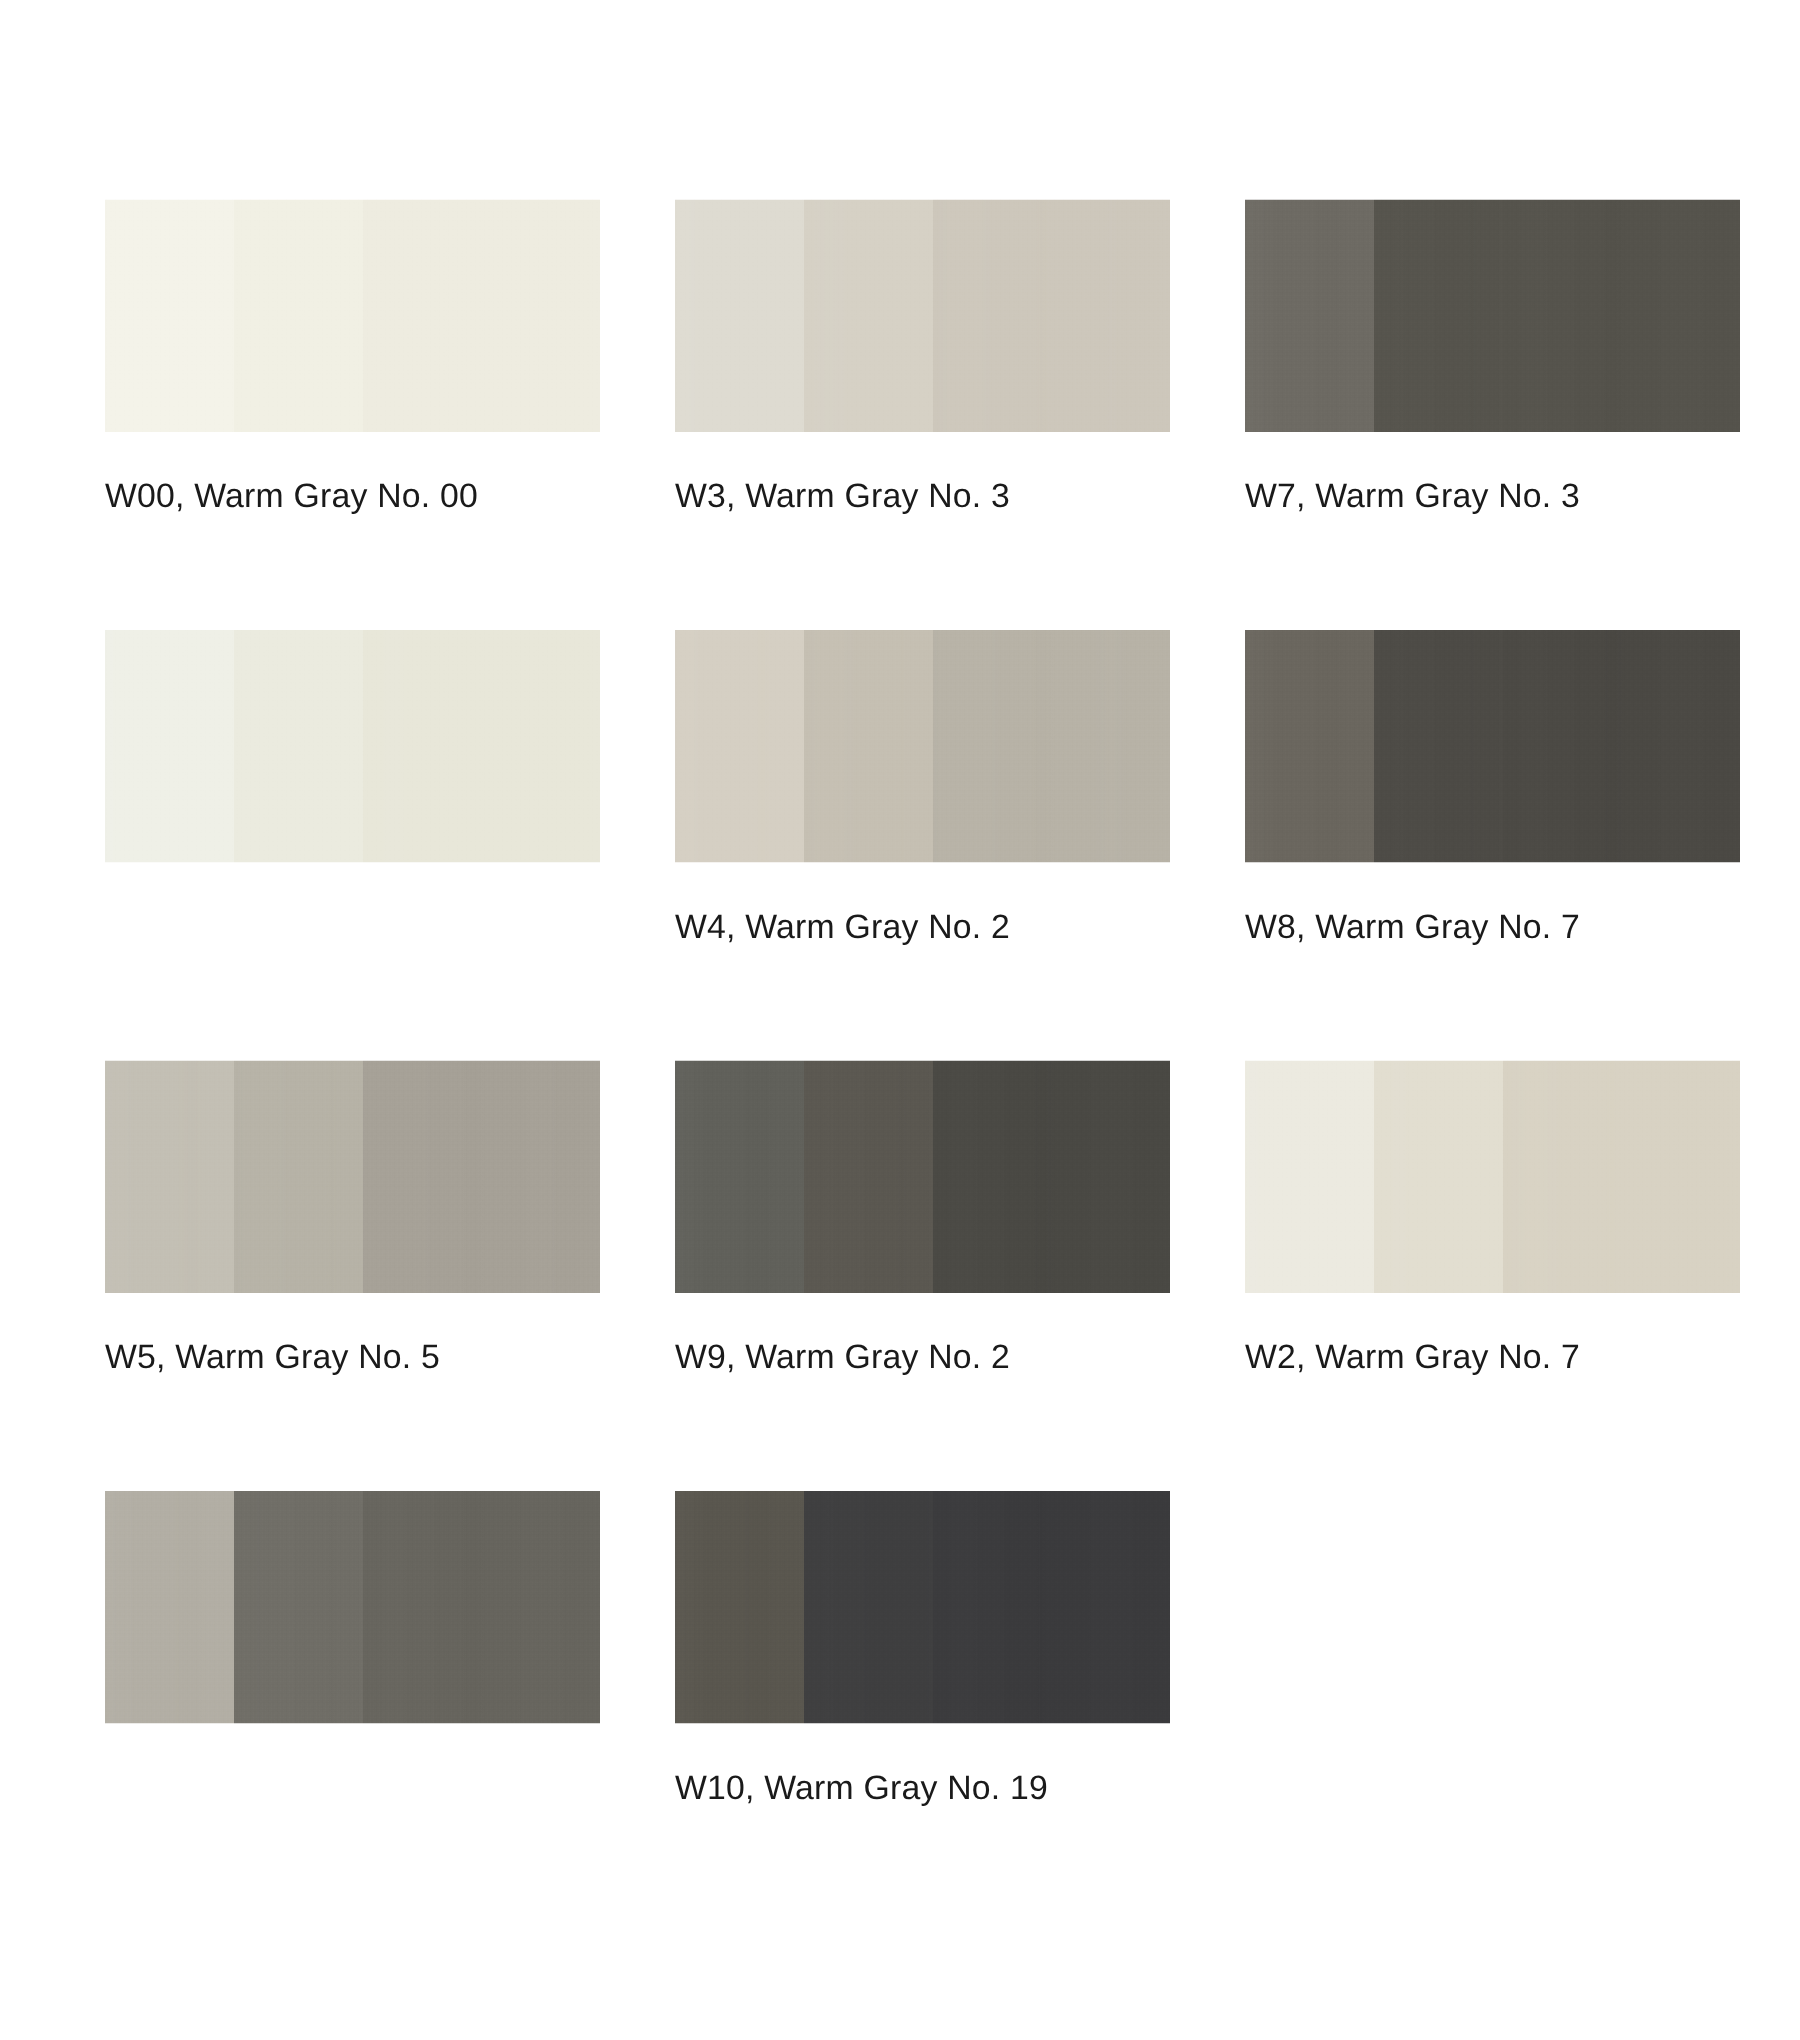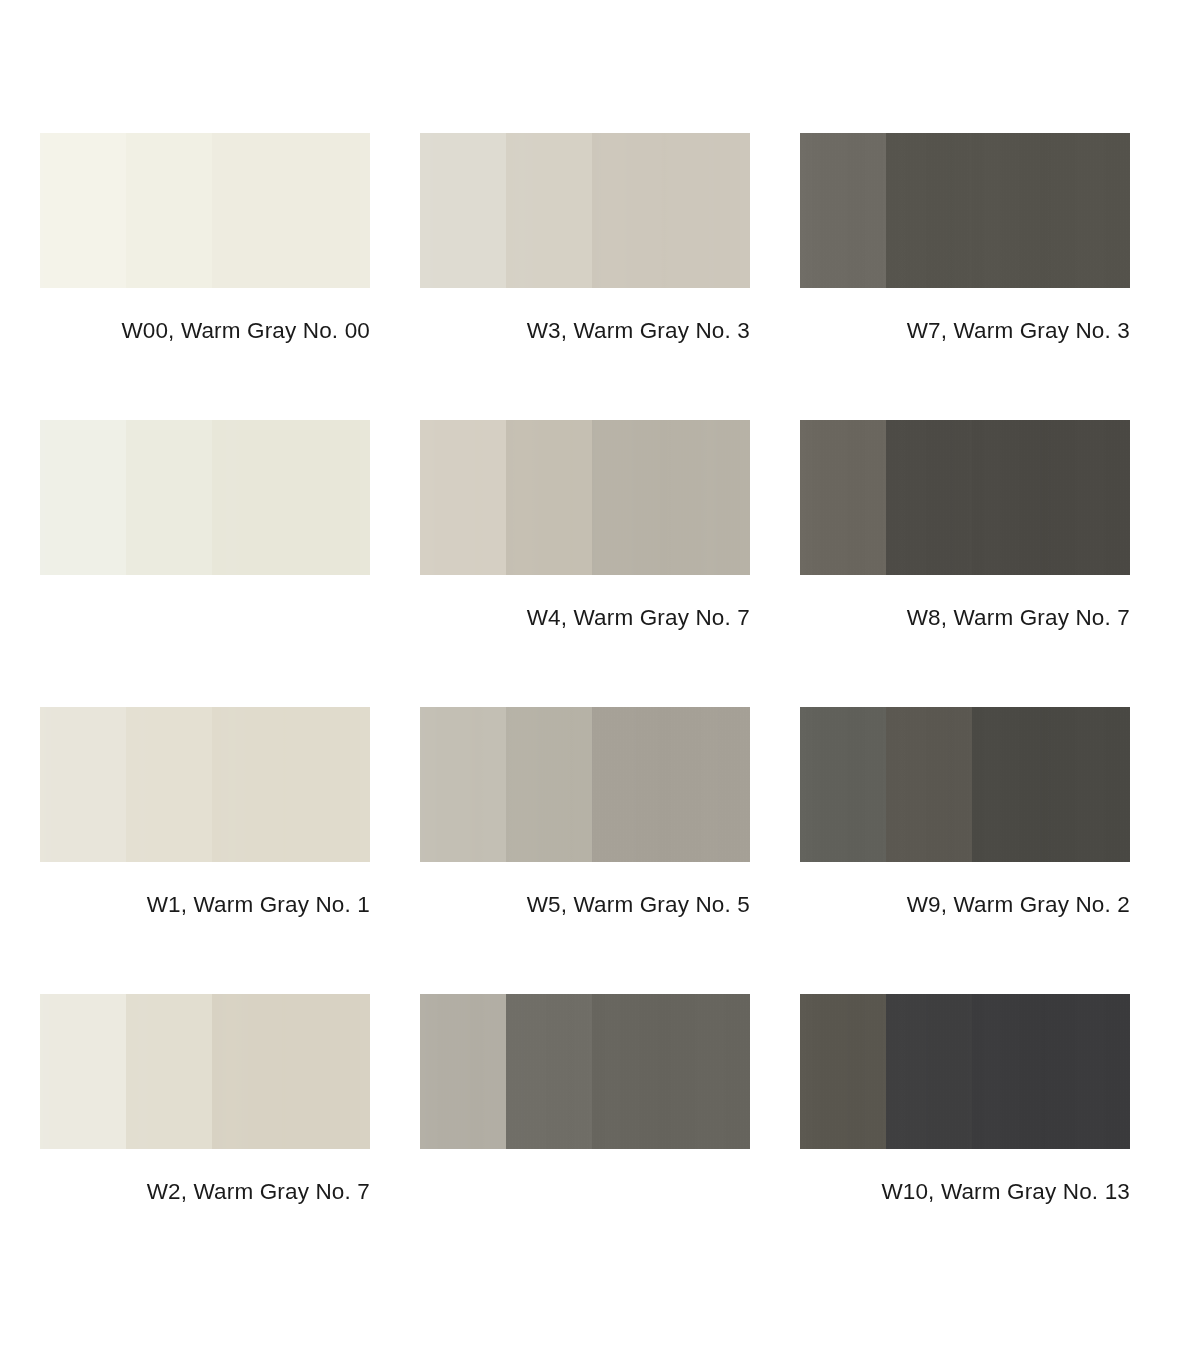--- a/index.html
+++ b/index.html
@@ -22,23 +22,22 @@
     box-sizing: border-box;
     padding: 133px 0 0 0;
   }
 
   #swatch-grid {
     display: grid;
     grid-template-columns: repeat(3, 330px);
     grid-template-rows: repeat(4, 287px);
     column-gap: 50px;
     row-gap: 0px;
-    margin-left: 40px;
+    margin-left: 70px;
     width: 1040px;
-    text-align: right;
   }
 
   .swatch-cell {
     width: 330px;
     height: 287px;
     box-sizing: border-box;
   }
 
   .swatch-block {
     position: relative;
@@ -153,44 +152,34 @@
         </div>
       </div>
       <div class="swatch-cell">
         <div class="swatch-block">
           <div class="band band-1" title="#d5cfc3" style="background: rgb(213, 207, 195);"></div>
           <div class="band band-2" title="#c5bfb2" style="background: rgb(197, 191, 178);"></div>
           <div class="band band-3" title="#b7b2a6" style="background: rgb(183, 178, 166);"></div>
           <div class="streaks"></div>
           <div class="grain"></div>
         </div>
-        <div class="swatch-caption">W4, Warm Gray No. 7</div>
+        <div class="swatch-caption">W4, Warm Gray No. 2</div>
       </div>
       <div class="swatch-cell">
         <div class="swatch-block">
           <div class="band band-1" title="#6a665e" style="background: rgb(106, 102, 94);"></div>
           <div class="band band-2" title="#4c4a45" style="background: rgb(76, 74, 69);"></div>
           <div class="band band-3" title="#4a4843" style="background: rgb(74, 72, 67);"></div>
           <div class="streaks"></div>
           <div class="grain"></div>
         </div>
         <div class="swatch-caption">W8, Warm Gray No. 7</div>
       </div>
       <div class="swatch-cell">
         <div class="swatch-block">
-          <div class="band band-1" title="#e8e5da" style="background: rgb(232, 229, 218);"></div>
-          <div class="band band-2" title="#e4e0d2" style="background: rgb(228, 224, 210);"></div>
-          <div class="band band-3" title="#e0dbcc" style="background: rgb(224, 219, 204);"></div>
-          <div class="streaks"></div>
-          <div class="grain"></div>
-        </div>
-        <div class="swatch-caption">W1, Warm Gray No. 1</div>
-      </div>
-      <div class="swatch-cell">
-        <div class="swatch-block">
           <div class="band band-1" title="#c3bfb4" style="background: rgb(195, 191, 180);"></div>
           <div class="band band-2" title="#b6b2a6" style="background: rgb(182, 178, 166);"></div>
           <div class="band band-3" title="#a5a096" style="background: rgb(165, 160, 150);"></div>
           <div class="streaks"></div>
           <div class="grain"></div>
         </div>
         <div class="swatch-caption">W5, Warm Gray No. 5</div>
       </div>
       <div class="swatch-cell">
         <div class="swatch-block">
@@ -222,16 +211,16 @@
         </div>
       </div>
       <div class="swatch-cell">
         <div class="swatch-block">
           <div class="band band-1" title="#59564e" style="background: rgb(89, 86, 78);"></div>
           <div class="band band-2" title="#3e3e3f" style="background: rgb(62, 62, 63);"></div>
           <div class="band band-3" title="#3a3a3c" style="background: rgb(58, 58, 60);"></div>
           <div class="streaks"></div>
           <div class="grain"></div>
         </div>
-        <div class="swatch-caption">W10, Warm Gray No. 13</div>
+        <div class="swatch-caption">W10, Warm Gray No. 19</div>
       </div>
     </div>
 </div>
 
 </body></html>

